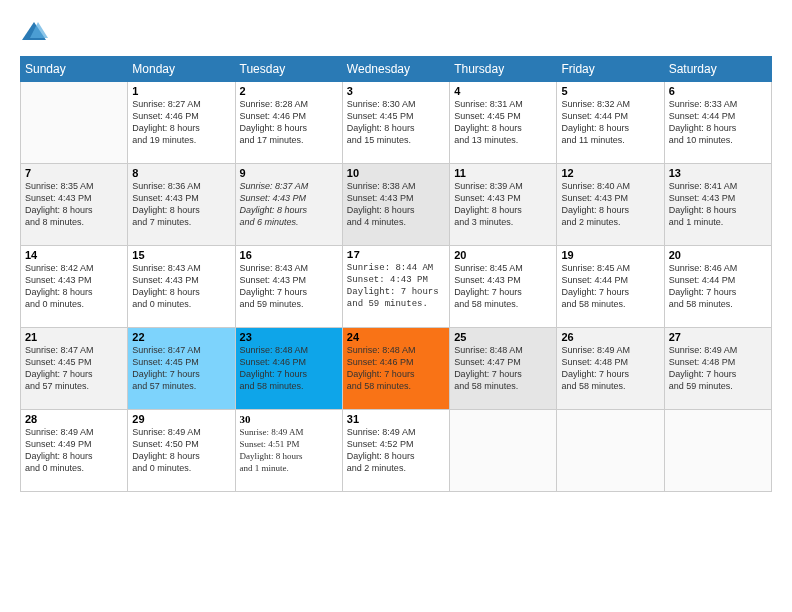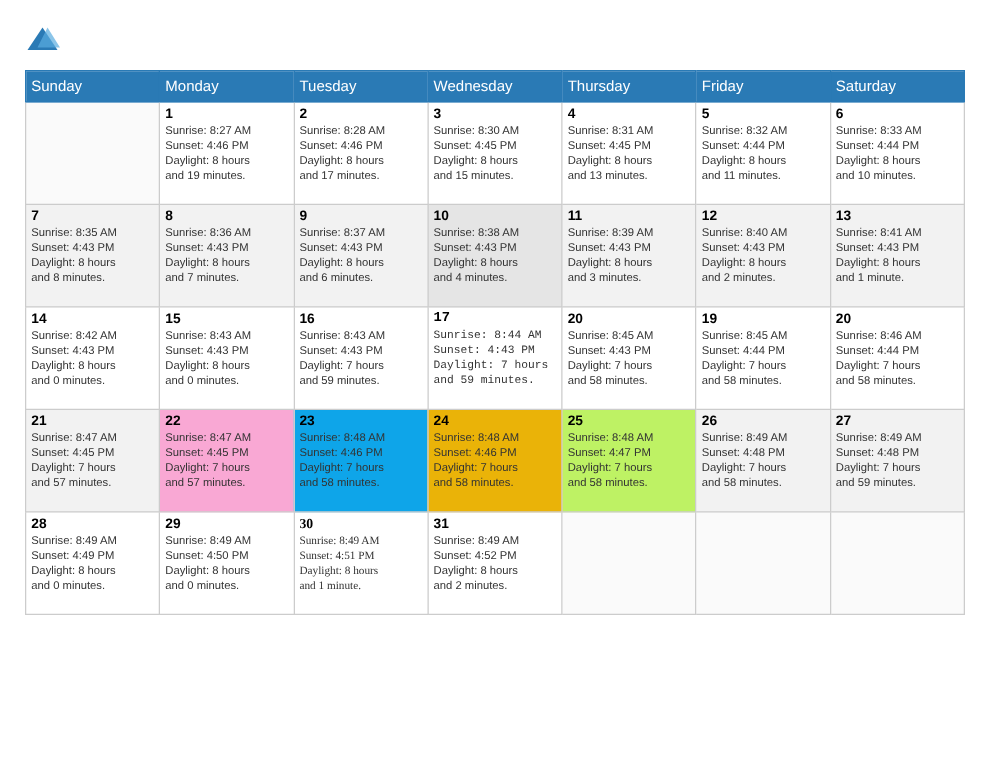--- a/index.html
+++ b/index.html
@@ -188,21 +188,21 @@
           </td>
           <td style="background-color: rgb(242, 242, 242);">
             <span class="day-num">8</span>
             <div class="day-info" style="white-space: pre-line;">Sunrise: 8:36 AM
 Sunset: 4:43 PM
 Daylight: 8 hours
 and 7 minutes.</div>
           </td>
           <td style="background-color: rgb(242, 242, 242);">
             <span class="day-num">9</span>
-            <div class="day-info" style="white-space: pre-line;">Sunrise: 8:37 AM
+            <div class="day-info" style="white-space: pre-line; font-style: italic;">Sunrise: 8:37 AM
 Sunset: 4:43 PM
 Daylight: 8 hours
 and 6 minutes.</div>
           </td>
           <td style="background-color: #e5e5e5;">
             <span class="day-num">10</span>
             <div class="day-info" style="white-space: pre-line;">Sunrise: 8:38 AM
 Sunset: 4:43 PM
 Daylight: 8 hours
 and 4 minutes.</div>
@@ -281,42 +281,42 @@
           </td>
         </tr>
         <tr>
           <td style="background-color: rgb(242, 242, 242); margin-left: 14px;">
             <span class="day-num">21</span>
             <div class="day-info" style="white-space: pre-line;">Sunrise: 8:47 AM
 Sunset: 4:45 PM
 Daylight: 7 hours
 and 57 minutes.</div>
           </td>
-          <td style="background-color: #f9a8d4;">
+          <td style="background-color: #7dd3fc;">
             <span class="day-num">22</span>
             <div class="day-info" style="white-space: pre-line;">Sunrise: 8:47 AM
 Sunset: 4:45 PM
 Daylight: 7 hours
 and 57 minutes.</div>
           </td>
           <td style="background-color: #0ea5e9;">
             <span class="day-num">23</span>
             <div class="day-info" style="white-space: pre-line;">Sunrise: 8:48 AM
 Sunset: 4:46 PM
 Daylight: 7 hours
 and 58 minutes.</div>
           </td>
-          <td style="background-color: #eab308;">
+          <td style="background-color: #f97316;">
             <span class="day-num">24</span>
             <div class="day-info" style="white-space: pre-line;">Sunrise: 8:48 AM
 Sunset: 4:46 PM
 Daylight: 7 hours
 and 58 minutes.</div>
           </td>
-          <td style="background-color: #bef264; margin-top: 12px;">
+          <td style="background-color: #e5e5e5; margin-top: 12px;">
             <span class="day-num">25</span>
             <div class="day-info" style="white-space: pre-line;">Sunrise: 8:48 AM
 Sunset: 4:47 PM
 Daylight: 7 hours
 and 58 minutes.</div>
           </td>
           <td style="background-color: rgb(242, 242, 242);">
             <span class="day-num">26</span>
             <div class="day-info" style="white-space: pre-line;">Sunrise: 8:49 AM
 Sunset: 4:48 PM

